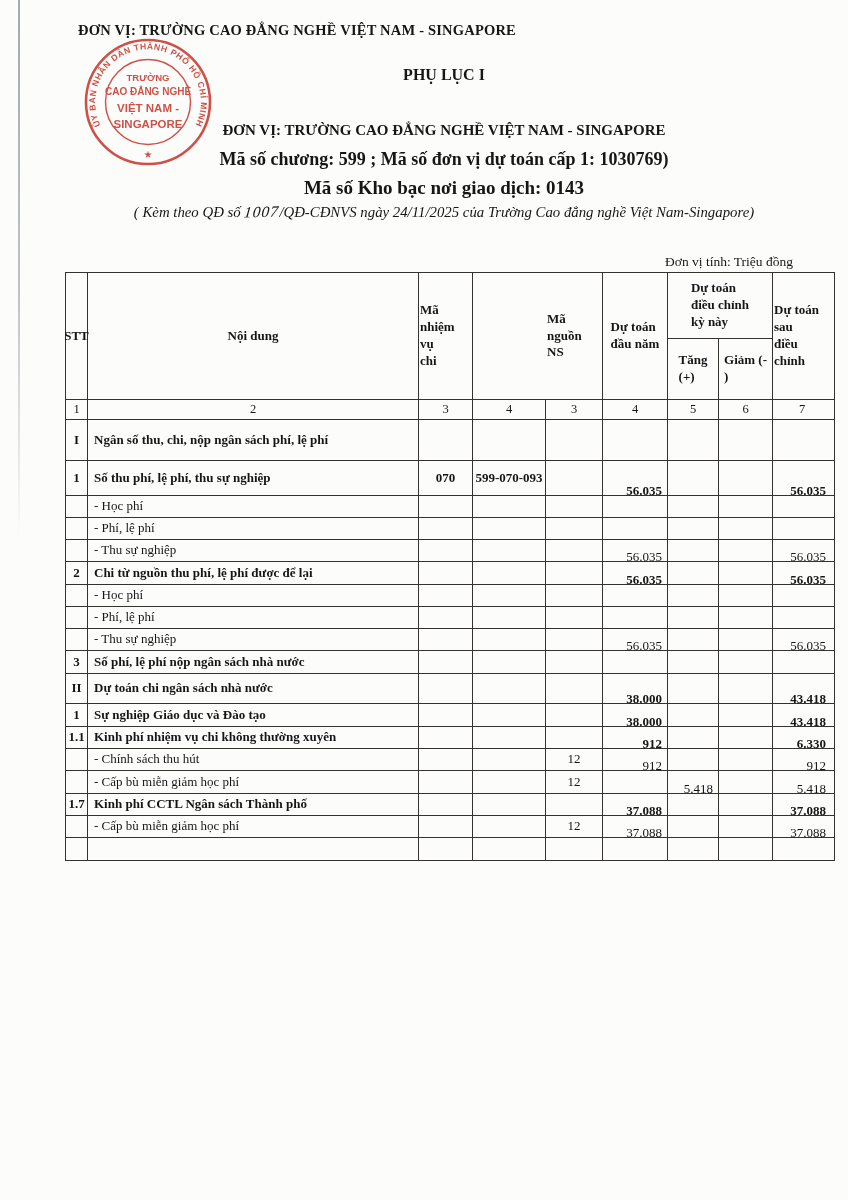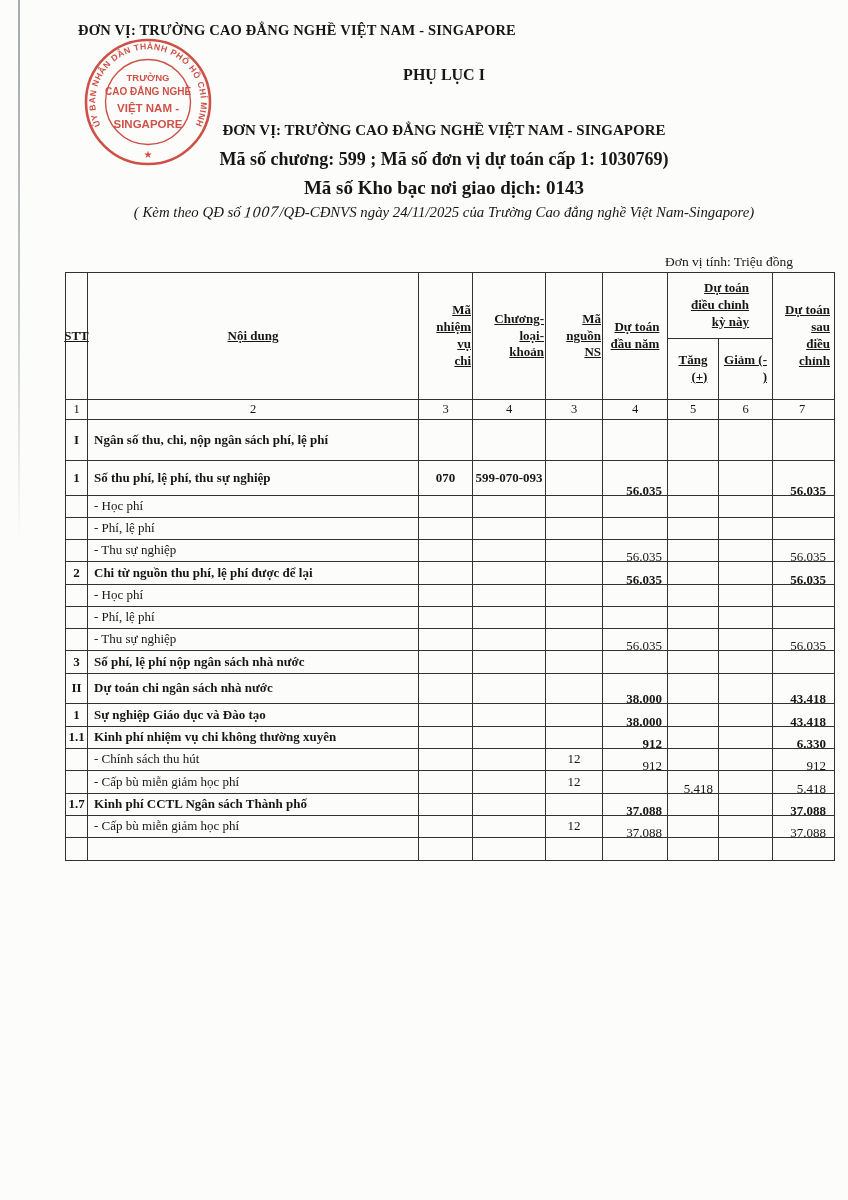--- a/index.html
+++ b/index.html
@@ -45,23 +45,23 @@
     border:1.6px solid #35322e;
     font-size:13px;
   }
   .thead{
     display:grid;
     grid-template-columns:22px 331px 54px 73px 57px 65px 51px 54px 58px;
     grid-template-rows:66px 60px;
     border-bottom:1px solid #35322e;
   }
   .hcell{
-    display:flex;align-items:center;justify-content:center;text-align:right;
+    display:flex;align-items:center;justify-content:center;text-align:left;
     font-weight:bold;line-height:1.3;white-space:pre-line;
-    border-right:1px solid #35322e;padding:1px;text-decoration:underline;
+    border-right:1px solid #35322e;padding:1px;
   }
   .h-stt{grid-column:1;grid-row:1/3;}
   .h-noidung{grid-column:2;grid-row:1/3;}
   .h-manv{grid-column:3;grid-row:1/3;}
   .h-clk{grid-column:4;grid-row:1/3;}
   .h-nguon{grid-column:5;grid-row:1/3;}
   .h-daunam{grid-column:6;grid-row:1/3;}
   .h-dtdc{grid-column:7/9;grid-row:1;border-bottom:1px solid #35322e;}
   .h-tang{grid-column:7;grid-row:2;}
   .h-giam{grid-column:8;grid-row:2;}
@@ -132,22 +132,20 @@
 
   <div class="unit-note">Đơn vị tính: Triệu đồng</div>
 
   <div class="table">
     <div class="thead">
       <div class="hcell h-stt">STT</div>
       <div class="hcell h-noidung">Nội dung</div>
       <div class="hcell h-manv">Mã
 nhiệm vụ
 chi</div>
-      <div class="hcell h-clk">Chương-loại-
-khoản</div>
       <div class="hcell h-nguon">Mã
 nguồn NS</div>
       <div class="hcell h-daunam">Dự toán
 đầu năm</div>
       <div class="hcell h-dtdc">Dự toán
 điều chỉnh
 kỳ này</div>
       <div class="hcell h-tang">Tăng
 (+)</div>
       <div class="hcell h-giam">Giảm  (-

